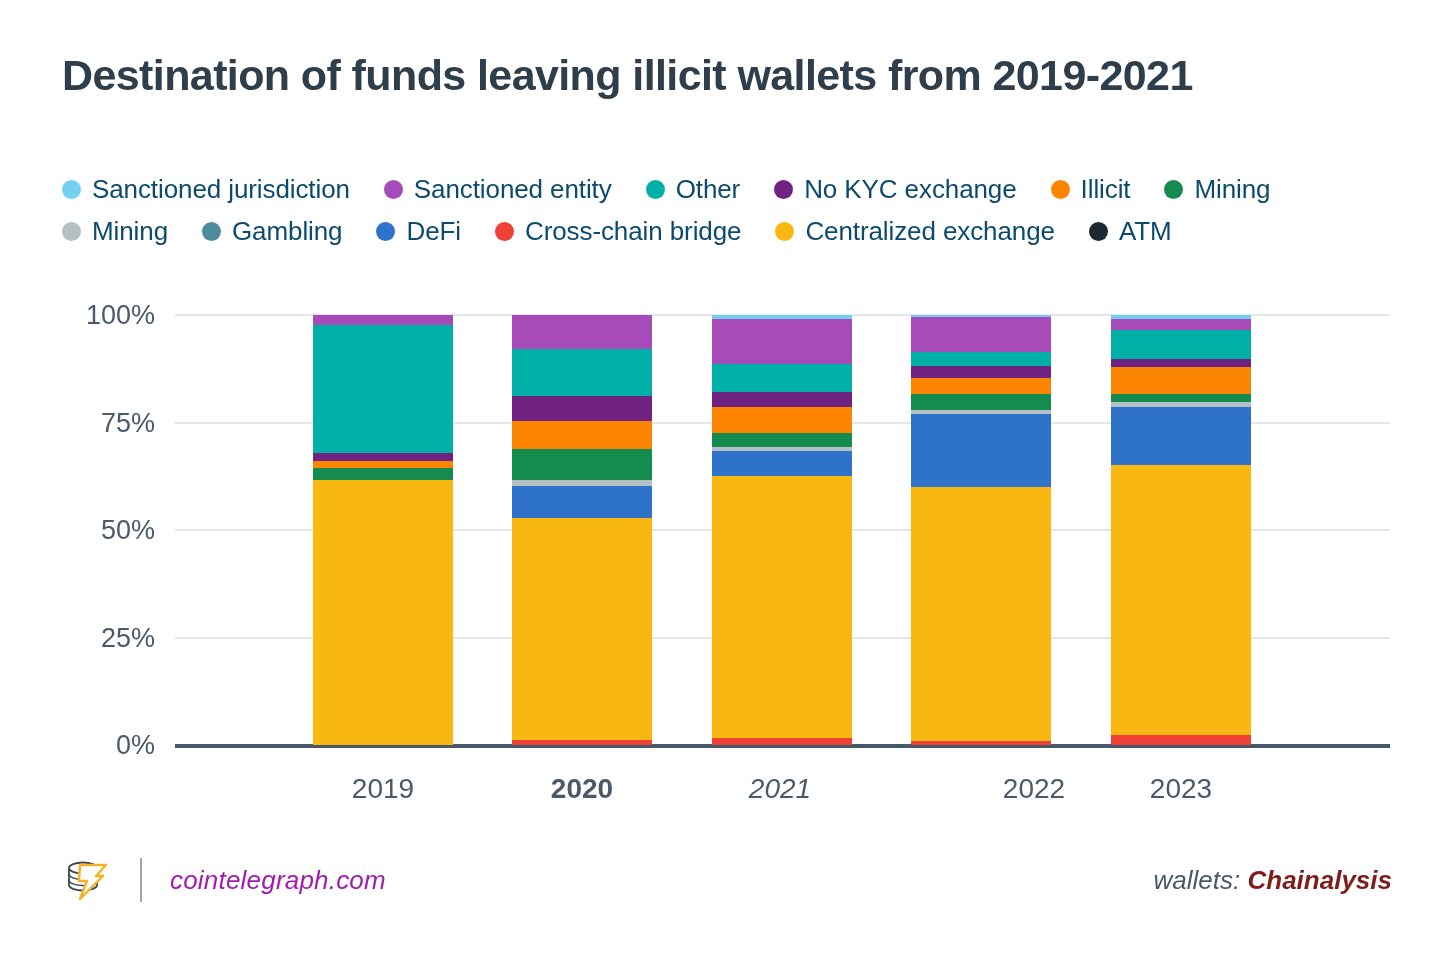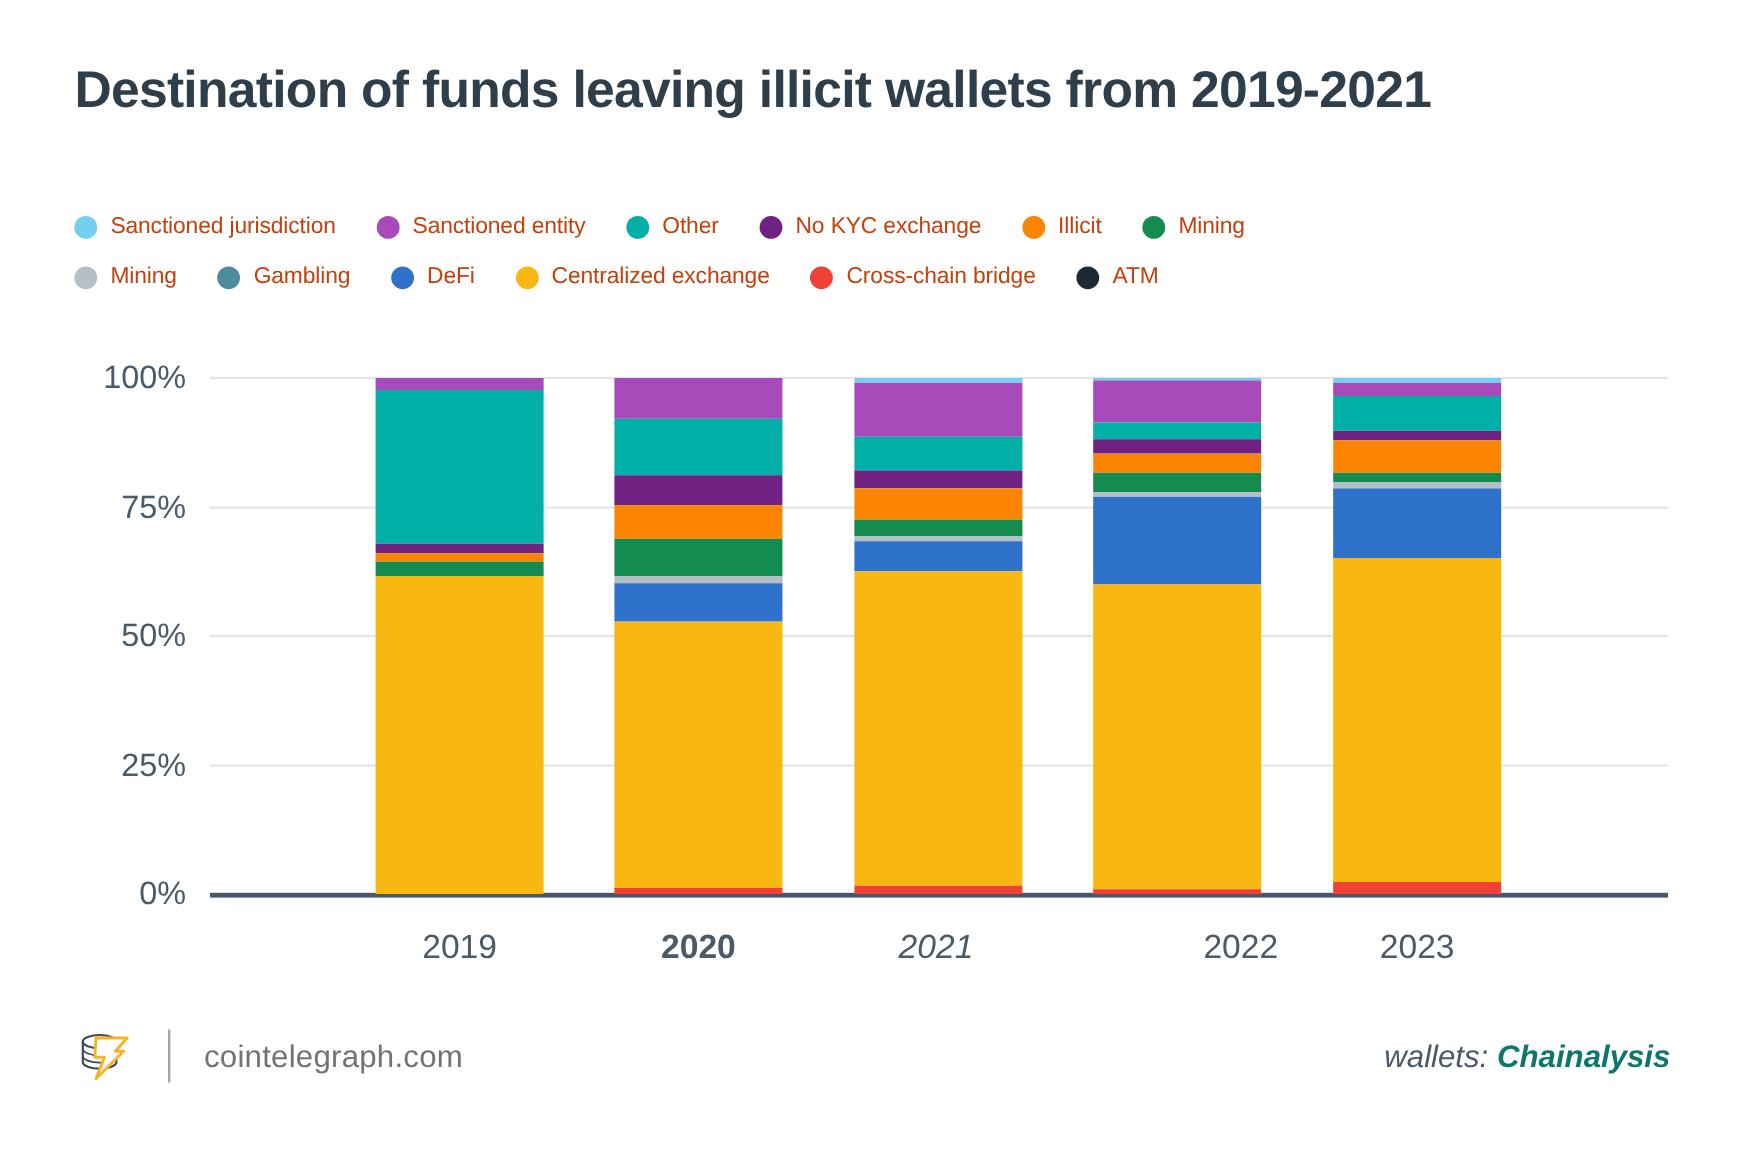--- a/index.html
+++ b/index.html
@@ -49,22 +49,22 @@
     white-space: nowrap;
   }
   .legend-dot {
     width: 19px;
     height: 19px;
     border-radius: 50%;
     margin-right: 11px;
     flex: none;
   }
   .legend-label {
-    font-size: 19px;
-    color: #c2410c;
+    font-size: 26px;
+    color: #0c4a6e;
     letter-spacing: -0.1px;
   }
 
   
   #plot {
     position: absolute;
     left: 0;
     top: 0;
     width: 1450px;
     height: 962px;
@@ -132,34 +132,35 @@
   }
   #footer-divider {
     width: 2px;
     height: 44px;
     background: #9aa6b1;
     margin: 0 28px 0 28px;
     flex: none;
   }
   #site-name {
     font-size: 26px;
-    color: #737373;
+    color: #a21caf;
     letter-spacing: 0.2px;
+    font-style: italic;
   }
   #source {
     margin-left: auto;
     font-size: 26px;
     font-style: italic;
     color: #4a5a69;
     white-space: nowrap;
   }
   #source b {
     font-weight: bold;
     font-style: italic;
-    color: #0f766e;
+    color: #7f1d1d;
   }
 </style>
 </head>
 <body>
 
 <div id="chart-title">Destination of funds leaving illicit wallets from 2019-2021</div>
 
 <div id="legend">
   <div class="legend-row" id="legend-row-1">
       <div class="legend-item">
@@ -194,26 +195,26 @@
       </div>
       <div class="legend-item">
         <span class="legend-dot" style="background: rgb(77, 140, 156);"></span>
         <span class="legend-label">Gambling</span>
       </div>
       <div class="legend-item">
         <span class="legend-dot" style="background: rgb(47, 114, 202);"></span>
         <span class="legend-label">DeFi</span>
       </div>
       <div class="legend-item">
+        <span class="legend-dot" style="background: rgb(239, 65, 54);"></span>
+        <span class="legend-label">Cross-chain bridge</span>
+      </div>
+      <div class="legend-item">
         <span class="legend-dot" style="background: rgb(248, 183, 17);"></span>
         <span class="legend-label">Centralized exchange</span>
-      </div>
-      <div class="legend-item">
-        <span class="legend-dot" style="background: rgb(239, 65, 54);"></span>
-        <span class="legend-label">Cross-chain bridge</span>
       </div>
       <div class="legend-item">
         <span class="legend-dot" style="background: rgb(29, 42, 51);"></span>
         <span class="legend-label">ATM</span>
       </div>
     </div>
 </div>
 
 <div id="plot">
   <div id="gridlines">

